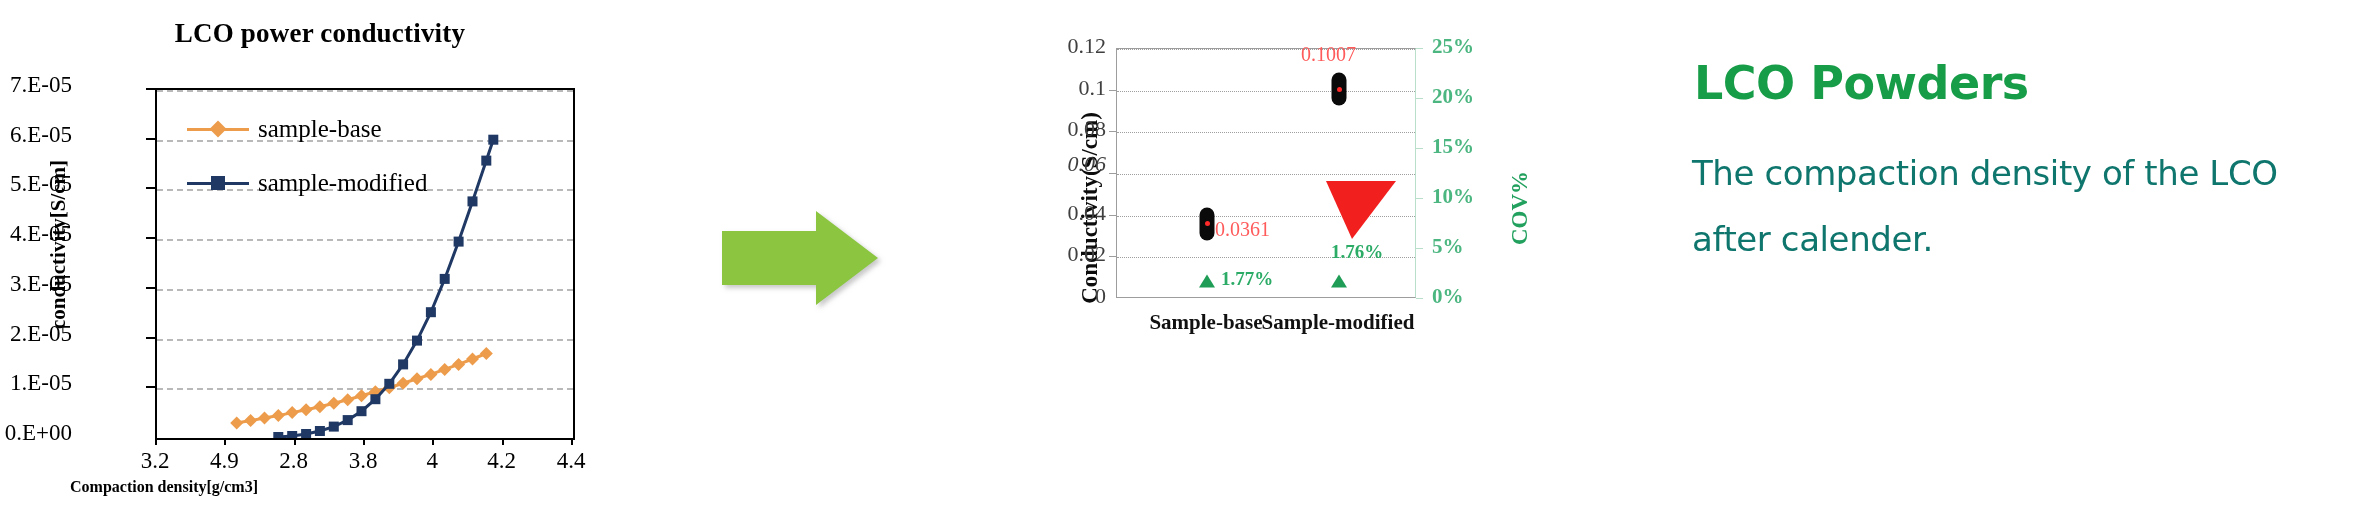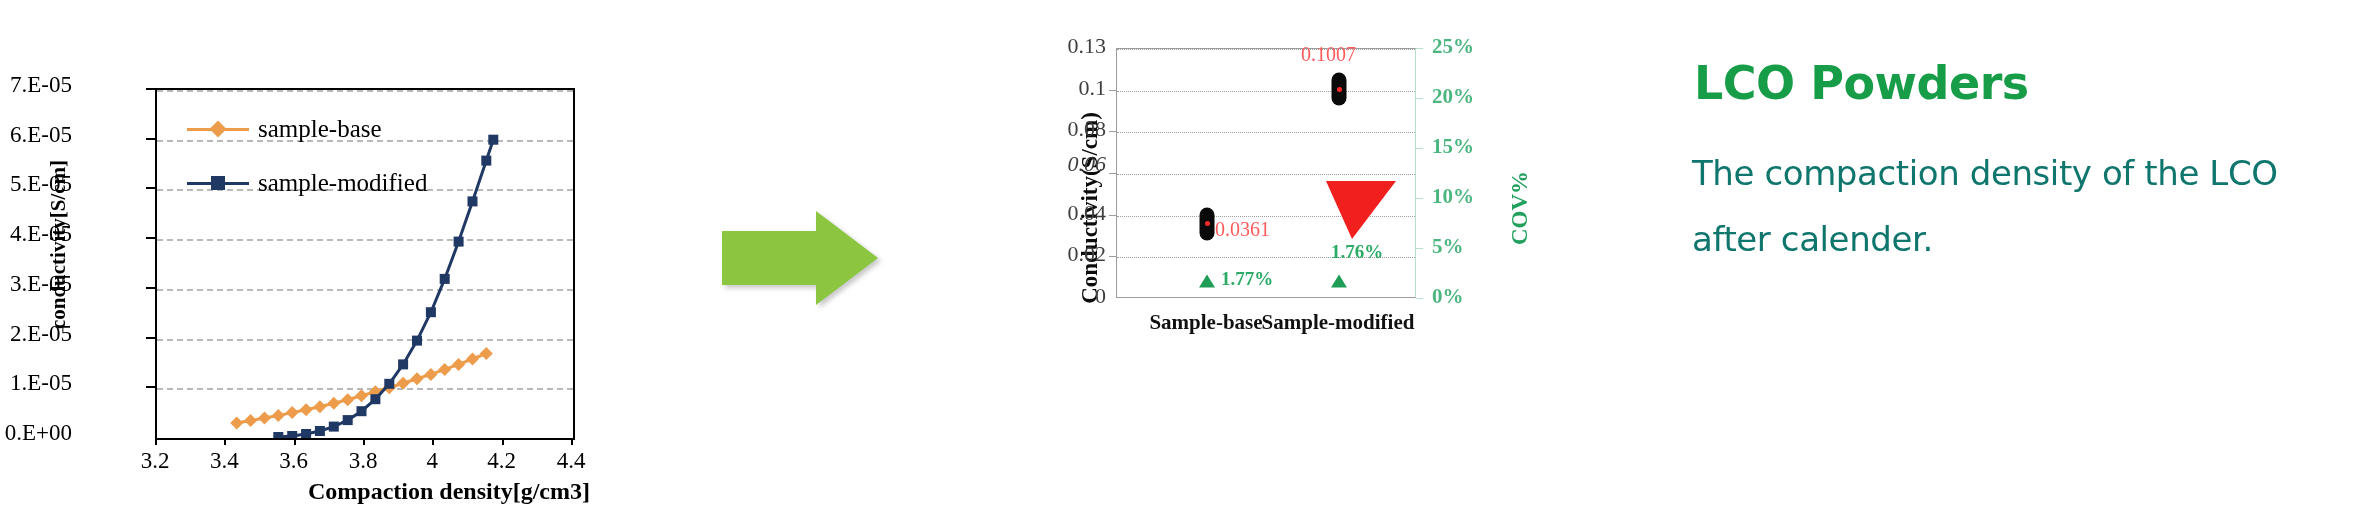--- a/index.html
+++ b/index.html
@@ -15,22 +15,22 @@
   #c1-title{
     position:absolute;left:0;top:18px;width:640px;text-align:center;
     font-weight:bold;font-size:27px;color:#000;letter-spacing:.2px;
   }
   #c1-ylabel{
     position:absolute;left:-92px;top:232px;width:300px;text-align:center;
     font-weight:bold;font-size:21px;color:#000;
     transform:rotate(-90deg);transform-origin:center center;
   }
   #c1-xlabel{
-    position:absolute;left:70px;top:478px;width:520px;text-align:right;
-    font-weight:bold;font-size:24px;color:#000;
+    position:absolute;left:70px;top:478px;width:520px;text-align:left;
+    font-weight:bold;font-size:16px;color:#000;
   }
   #c1-plot{
     position:absolute;left:155px;top:88px;width:420px;height:352px;
     border:2px solid #000;background:#fff;box-sizing:border-box;
   }
   .c1-grid{position:absolute;left:0;right:0;height:0;
     border-top:2px dashed #b9b9b9;}
   .c1-ytick{
     position:absolute;right:588px;width:120px;text-align:right;
     font-size:23px;color:#000;white-space:nowrap;
@@ -121,20 +121,21 @@
     font-size:34px;line-height:66px;color:#0f766e;letter-spacing:-0.4px;
   }
   #t-body sup{font-size:21px;vertical-align:super;}
 </style>
 </head>
 <body>
 
 <div class="stage">
 
   <div id="panel-powder">
+    <div id="c1-title">LCO power conductivity</div>
     <div id="c1-ylabel">conductivity[S/cm]</div>
     <div id="c1-xlabel">Compaction density[g/cm3]</div>
 
     <div id="c1-yticks">
         <div class="c1-ytick" style="top: 420px;">0.E+00</div>
         <div class="c1-ytick" style="top: 370.286px;">1.E-05</div>
         <div class="c1-ytickmark" style="top: 386.286px; left: 146px; position: absolute;"></div>
         <div class="c1-ytick" style="top: 320.571px;">2.E-05</div>
         <div class="c1-ytickmark" style="top: 336.571px; left: 146px; position: absolute;"></div>
         <div class="c1-ytick" style="top: 270.857px;">3.E-05</div>
@@ -144,23 +145,23 @@
         <div class="c1-ytick" style="top: 171.429px;">5.E-05</div>
         <div class="c1-ytickmark" style="top: 187.429px; left: 146px; position: absolute;"></div>
         <div class="c1-ytick" style="top: 121.714px;">6.E-05</div>
         <div class="c1-ytickmark" style="top: 137.714px; left: 146px; position: absolute;"></div>
         <div class="c1-ytick" style="top: 72px;">7.E-05</div>
         <div class="c1-ytickmark" style="top: 88px; left: 146px; position: absolute;"></div>
       </div>
     <div id="c1-xticks">
         <div class="c1-xtick" style="left: 115px;">3.2</div>
         <div class="c1-xtickmark" style="position: absolute; left: 155px; top: 436px;"></div>
-        <div class="c1-xtick" style="left: 184.333px;">3.4</div>
+        <div class="c1-xtick" style="left: 184.333px;">4.9</div>
         <div class="c1-xtickmark" style="position: absolute; left: 224.333px; top: 436px;"></div>
-        <div class="c1-xtick" style="left: 253.667px;">3.6</div>
+        <div class="c1-xtick" style="left: 253.667px;">2.8</div>
         <div class="c1-xtickmark" style="position: absolute; left: 293.667px; top: 436px;"></div>
         <div class="c1-xtick" style="left: 323px;">3.8</div>
         <div class="c1-xtickmark" style="position: absolute; left: 363px; top: 436px;"></div>
         <div class="c1-xtick" style="left: 392.333px;">4</div>
         <div class="c1-xtickmark" style="position: absolute; left: 432.333px; top: 436px;"></div>
         <div class="c1-xtick" style="left: 461.667px;">4.2</div>
         <div class="c1-xtickmark" style="position: absolute; left: 501.667px; top: 436px;"></div>
         <div class="c1-xtick" style="left: 531px;">4.4</div>
         <div class="c1-xtickmark" style="position: absolute; left: 571px; top: 436px;"></div>
       </div>
@@ -253,21 +254,21 @@
         <div class="c2-ytick" style="top: 241.333px;">0.02</div>
         <div class="c2-ytick-mark" style="position: absolute; left: 69px; top: 256.333px;"></div>
         <div class="c2-ytick" style="top: 199.667px;">0.04</div>
         <div class="c2-ytick-mark" style="position: absolute; left: 69px; top: 214.667px;"></div>
         <div class="c2-ytick" style="top: 151px; font-style: italic;">0.06</div>
         <div class="c2-ytick-mark" style="position: absolute; left: 69px; top: 173px;"></div>
         <div class="c2-ytick" style="top: 116.333px;">0.08</div>
         <div class="c2-ytick-mark" style="position: absolute; left: 69px; top: 131.333px;"></div>
         <div class="c2-ytick" style="top: 74.6667px;">0.1</div>
         <div class="c2-ytick-mark" style="position: absolute; left: 69px; top: 89.6667px;"></div>
-        <div class="c2-ytick" style="top: 33px;">0.13</div>
+        <div class="c2-ytick" style="top: 33px;">0.12</div>
       </div>
     <div id="c2-rticks">
         <div class="c2-rtick" style="top: 284px;">0%</div>
         <div class="c2-rtick-mark" style="position: absolute; left: 376px; width: 7px; top: 298px;"></div>
         <div class="c2-rtick" style="top: 234px;">5%</div>
         <div class="c2-rtick-mark" style="position: absolute; left: 376px; width: 7px; top: 248px;"></div>
         <div class="c2-rtick" style="top: 184px;">10%</div>
         <div class="c2-rtick-mark" style="position: absolute; left: 376px; width: 7px; top: 198px;"></div>
         <div class="c2-rtick" style="top: 134px;">15%</div>
         <div class="c2-rtick-mark" style="position: absolute; left: 376px; width: 7px; top: 148px;"></div>

